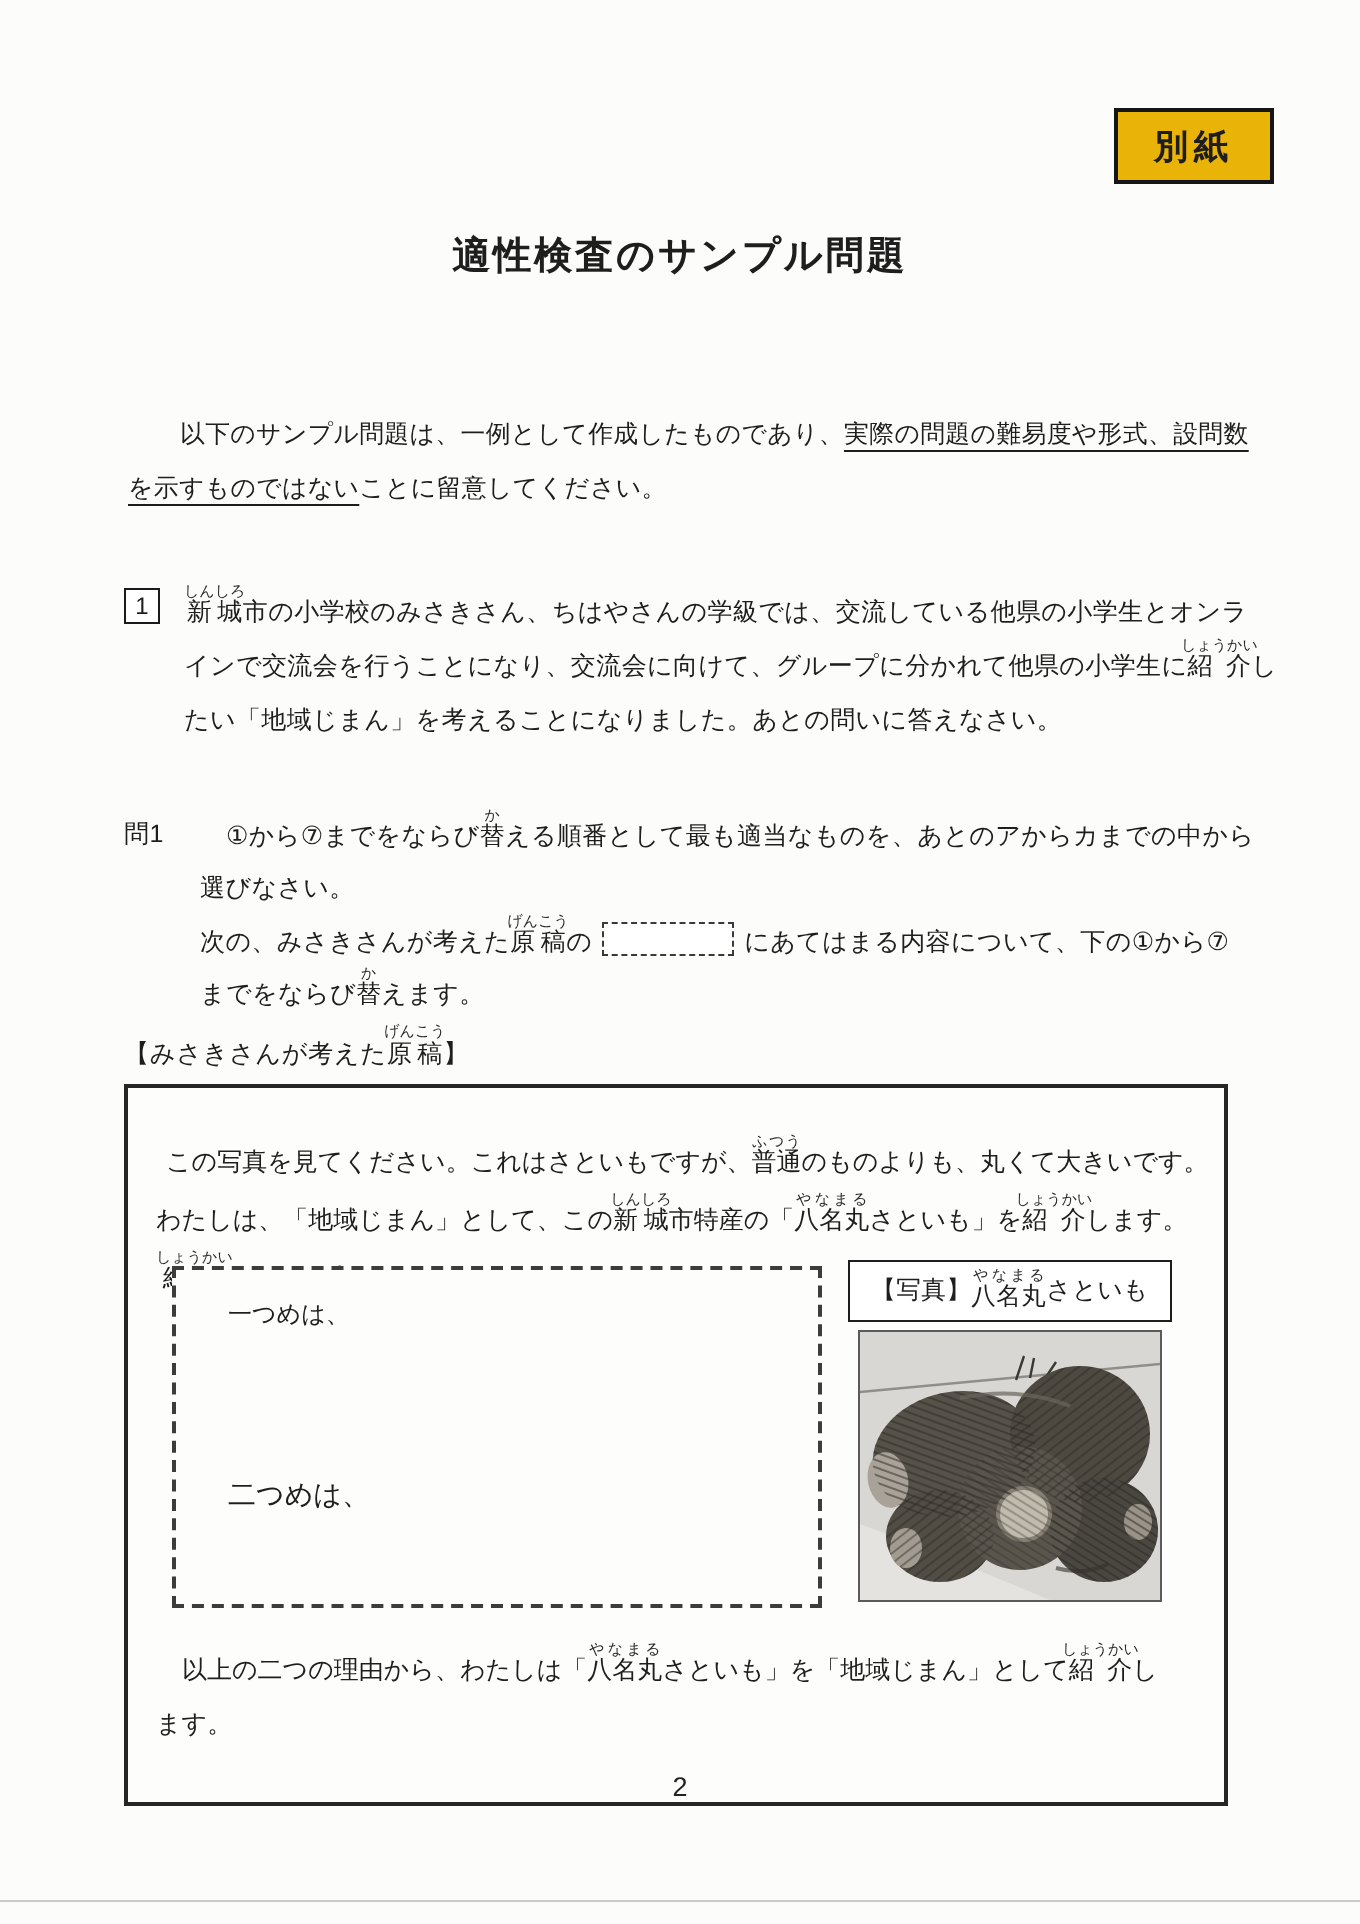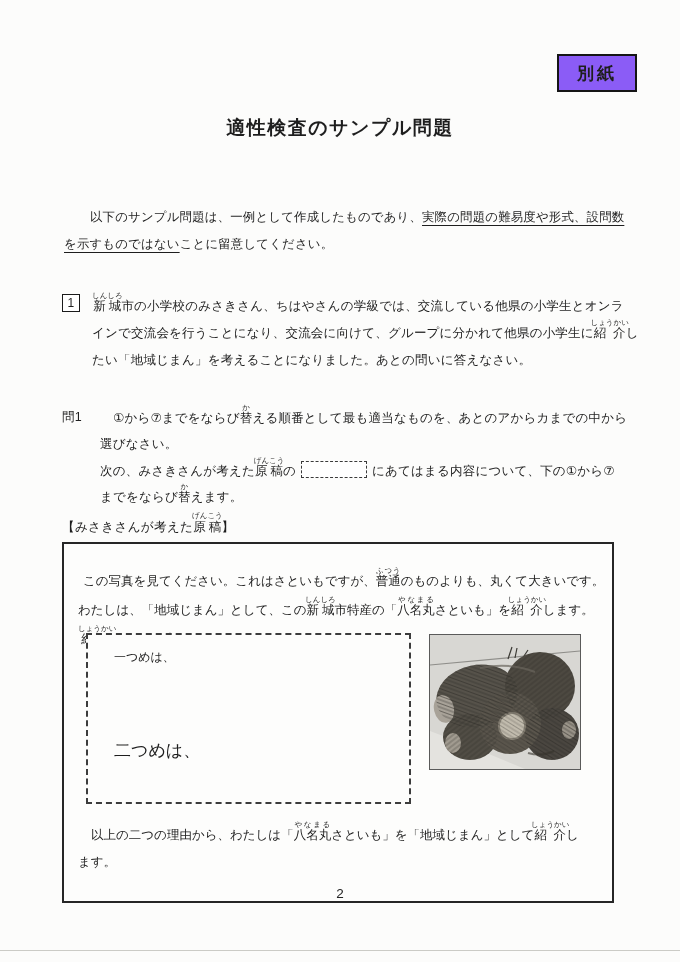--- a/index.html
+++ b/index.html
@@ -9,21 +9,21 @@
     color:#1e1e1e;overflow:hidden;
   }
   .seg{white-space:nowrap;}
   ruby{ruby-align:space-around;}
   rt{font-size:7.5px;color:#2a2a2a;letter-spacing:0;font-weight:normal;}
   .u{text-decoration:underline;text-underline-offset:3.5px;text-decoration-thickness:1px;}
 
   .corner-box{
     position:absolute;left:557px;top:54px;width:76px;height:34px;
     border:2.2px solid #151515;display:flex;align-items:center;justify-content:center;
-    font-size:17px;font-weight:bold;letter-spacing:3px;background:#8b5cf6;
+    font-size:17px;font-weight:bold;letter-spacing:3px;background:#eab308;
   }
   .doc-title{
     position:absolute;top:115px;left:0;width:100%;text-align:center;
     font-size:19px;font-weight:600;letter-spacing:1.5px;
   }
   .notice{
     position:absolute;left:64px;top:192px;width:580px;
     font-size:12.4px;line-height:27px;letter-spacing:0.2px;text-indent:26px;
   }
   .section1{
@@ -55,21 +55,21 @@
   }
   .manu-intro{
     position:absolute;left:14px;top:10px;width:530px;
     font-size:12.5px;line-height:29px;letter-spacing:0;text-indent:5px;
   }
   .reasons-box{
     position:absolute;left:22px;top:89px;width:325px;height:171px;
     border:2px dashed #3c3c3c;box-sizing:border-box;background:#fdfdfc;
   }
   .reason-1{position:absolute;left:26px;top:14px;font-size:12px;}
-  .reason-2{position:absolute;left:26px;top:104px;font-size:17px;}
+  .reason-2{position:absolute;left:26px;top:104px;font-size:14px;}
   .photo-panel{position:absolute;left:360px;top:86px;width:162px;}
   .photo-caption{
     border:1.7px solid #1d1d1d;height:31px;display:flex;align-items:center;justify-content:center;
     font-size:12.3px;letter-spacing:0.2px;background:#fff;box-sizing:border-box;
   }
   .photo-frame{
     margin:4px auto 0 auto;width:150px;height:134px;border:1px solid #5a5a5a;
     background:#d8d7d3;overflow:hidden;
   }
   .manu-closing{
@@ -111,20 +111,25 @@
 
   <div class="manu-box">
     <p class="manu-intro seg"><span>この写真を見てください。これはさといもですが、</span><ruby>普通<rt>ふつう</rt></ruby><span>のものよりも、丸くて大きいです。</span><br><span>わたしは、「地域じまん」として、この</span><ruby>新城<rt>しんしろ</rt></ruby><span>市特産の「</span><ruby>八名丸<rt>やなまる</rt></ruby><span>さといも」を</span><ruby>紹介<rt>しょうかい</rt></ruby><span>します。</span><br><ruby>紹介<rt>しょうかい</rt></ruby><span>したい理由は、二つあります。</span></p>
 
     <div class="reasons-box">
       <span class="reason-1">一つめは、</span>
       <span class="reason-2">二つめは、</span>
     </div>
 
     <div class="photo-panel">
+      <div class="photo-caption seg">
+          <span>【写真】</span>
+          <ruby>八名丸<rt>やなまる</rt></ruby>
+          <span>さといも</span>
+        </div>
       <div class="photo-frame">
         <svg width="150" height="134" viewBox="0 0 150 134" xmlns="http://www.w3.org/2000/svg">
           <defs>
             <pattern id="net1" width="7" height="7" patternUnits="userSpaceOnUse" patternTransform="rotate(32)">
               <path d="M0 1H7M0 4.5H7" stroke="#2c2a25" stroke-width="1" opacity="0.5"></path>
             </pattern>
             <pattern id="net2" width="8" height="8" patternUnits="userSpaceOnUse" patternTransform="rotate(-38)">
               <path d="M0 1H8M0 5H8" stroke="#26241f" stroke-width="1" opacity="0.4"></path>
             </pattern>
           </defs>

